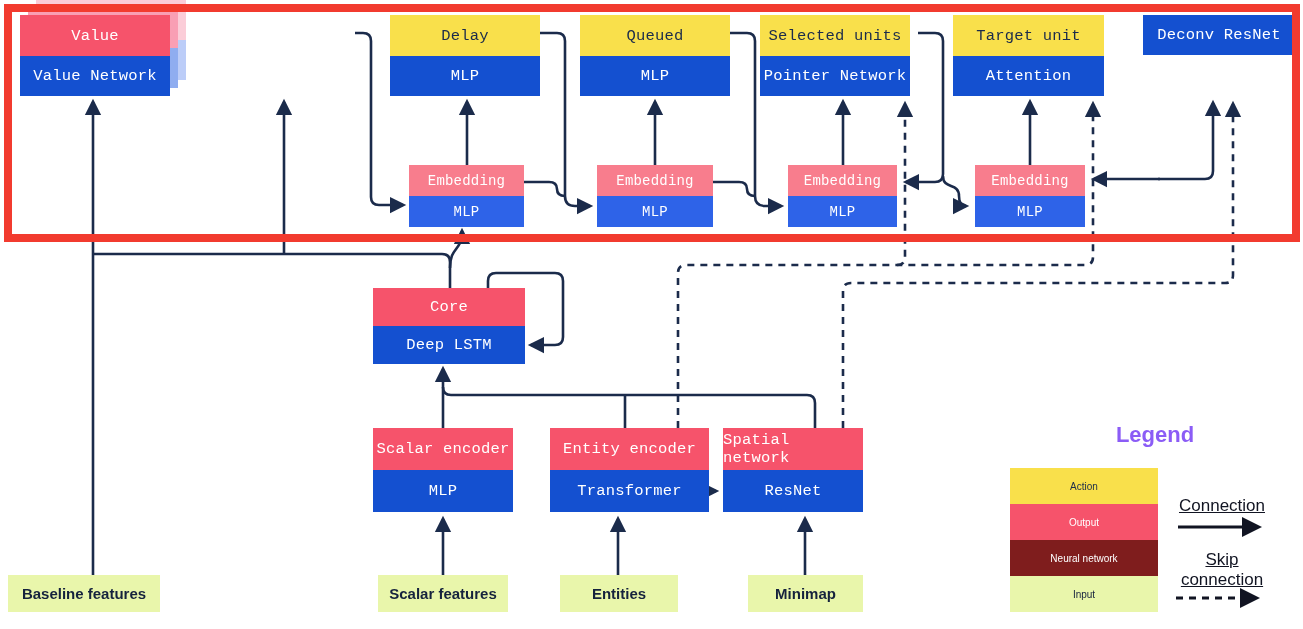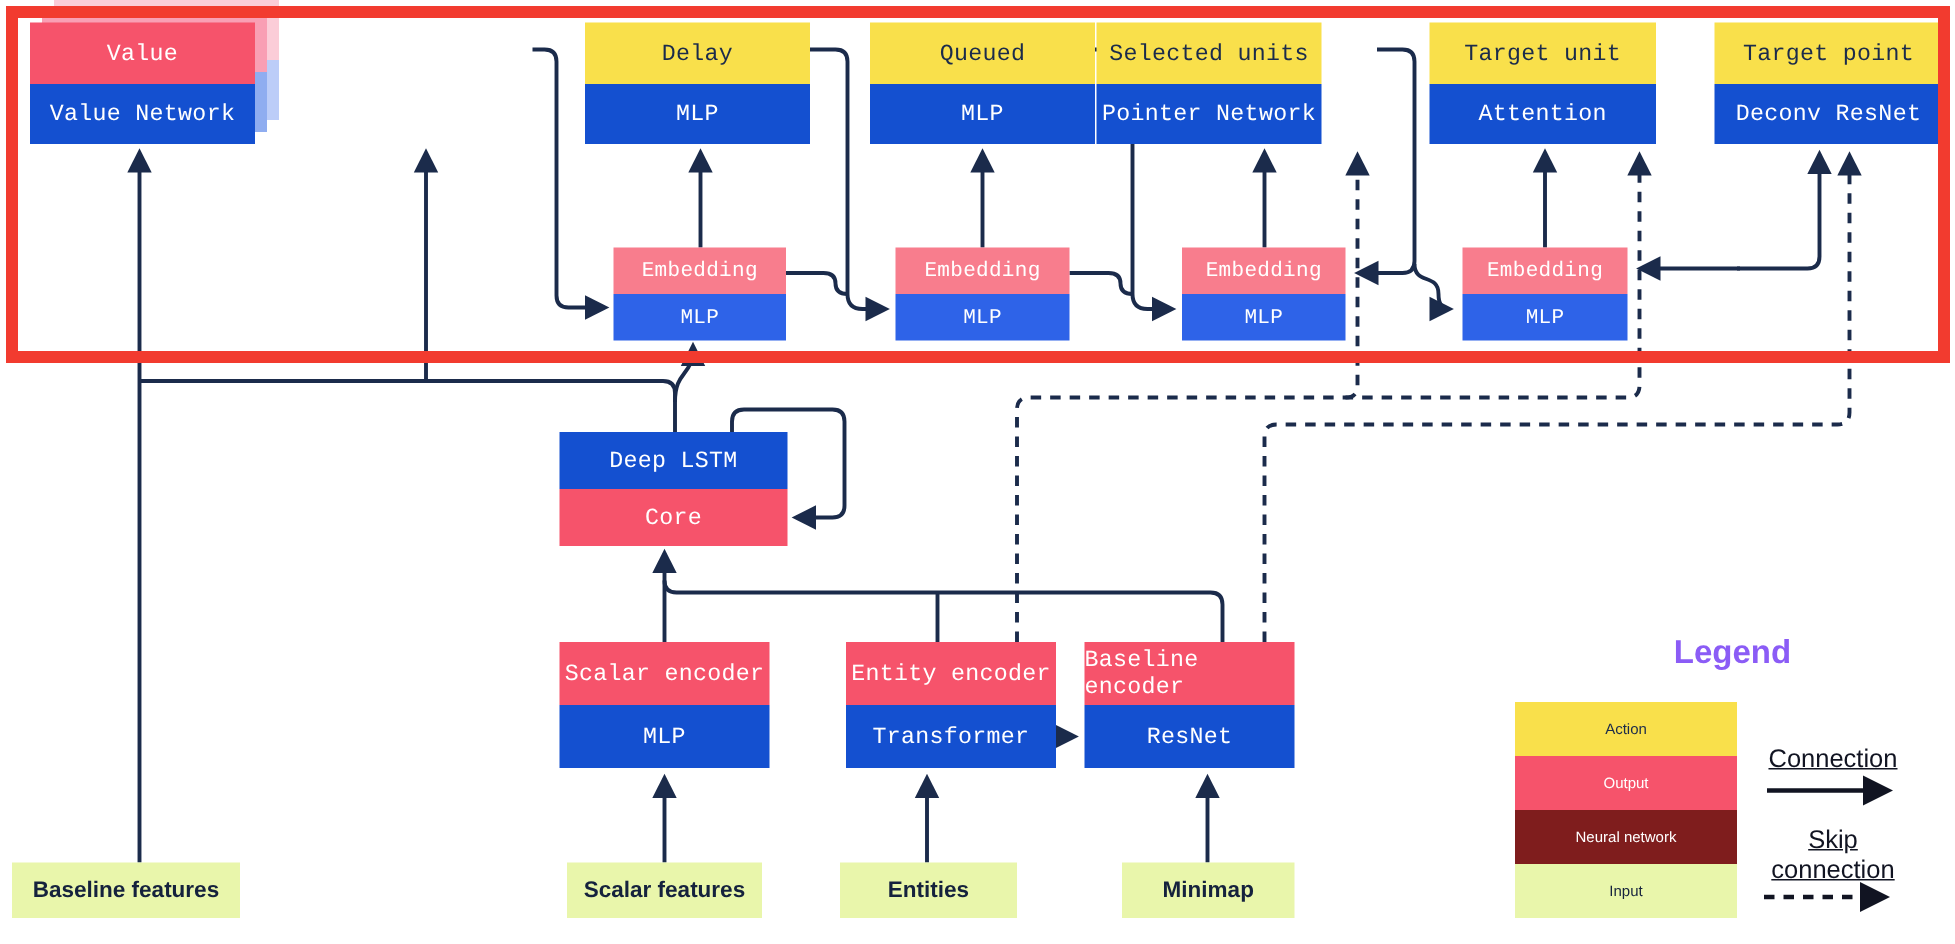--- a/index.html
+++ b/index.html
@@ -112,32 +112,31 @@
   <div class="node head" style="left:390px;top:15px;width:150px">
     <div class="band yellow">Delay</div>
     <div class="band blue">MLP</div>
   </div>
 
   <div class="node head" style="left:580px;top:15px;width:150px">
     <div class="band yellow">Queued</div>
     <div class="band blue">MLP</div>
   </div>
 
-  <div class="node head" style="left:731px;top:15px;width:150px">
+  <div class="node head" style="left:760px;top:15px;width:150px">
     <div class="band yellow">Selected units</div>
     <div class="band blue">Pointer Network</div>
   </div>
 
   <div class="node head" style="left:953px;top:15px;width:151px">
     <div class="band yellow">Target unit</div>
     <div class="band blue">Attention</div>
   </div>
 
   <div class="node head" style="left:1143px;top:15px;width:152px">
-    <div class="band yellow">Target point</div>
     <div class="band blue">Deconv ResNet</div>
   </div>
 
   <div class="node embed" style="left:409px;top:165px;width:115px">
     <div class="band pinklight">Embedding</div>
     <div class="band bluebright">MLP</div>
   </div>
   <div class="node embed" style="left:597px;top:165px;width:116px">
     <div class="band pinklight">Embedding</div>
     <div class="band bluebright">MLP</div>
@@ -145,34 +144,34 @@
   <div class="node embed" style="left:788px;top:165px;width:109px">
     <div class="band pinklight">Embedding</div>
     <div class="band bluebright">MLP</div>
   </div>
   <div class="node embed" style="left:975px;top:165px;width:110px">
     <div class="band pinklight">Embedding</div>
     <div class="band bluebright">MLP</div>
   </div>
 
   <div class="node core" style="left:373px;top:288px;width:152px">
+    <div class="band pink">Core</div>
     <div class="band blue">Deep LSTM</div>
-    <div class="band pink">Core</div>
   </div>
 
   <div class="node enc" style="left:373px;top:428px;width:140px">
     <div class="band pink">Scalar encoder</div>
     <div class="band blue">MLP</div>
   </div>
-  <div class="node enc" style="left:564px;top:428px;width:140px">
+  <div class="node enc" style="left:550px;top:428px;width:159px">
     <div class="band pink">Entity encoder</div>
     <div class="band blue">Transformer</div>
   </div>
   <div class="node enc" style="left:723px;top:428px;width:140px">
-    <div class="band pink">Baseline encoder</div>
+    <div class="band pink">Spatial network</div>
     <div class="band blue">ResNet</div>
   </div>
 
   <div class="input" style="left:8px;top:575px;width:152px">Baseline features</div>
   <div class="input" style="left:378px;top:575px;width:130px">Scalar features</div>
   <div class="input" style="left:560px;top:575px;width:118px">Entities</div>
   <div class="input" style="left:748px;top:575px;width:115px">Minimap</div>
 
   <div class="legend-title" style="left:1060px;top:422px;width:190px">Legend</div>
   <div class="legend-swatch lg-action" style="left:1010px;top:468px">Action</div>

